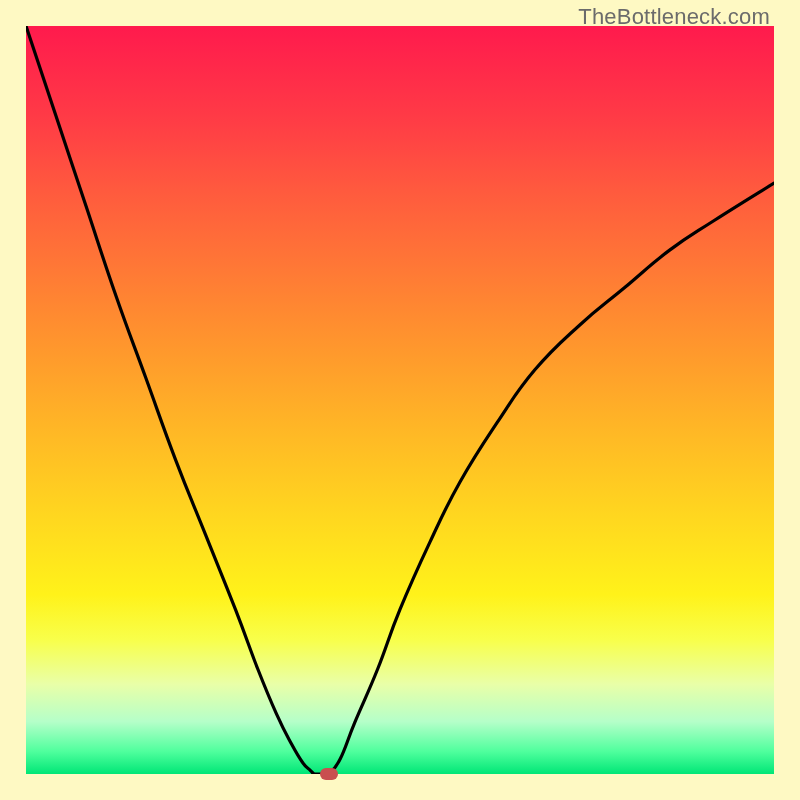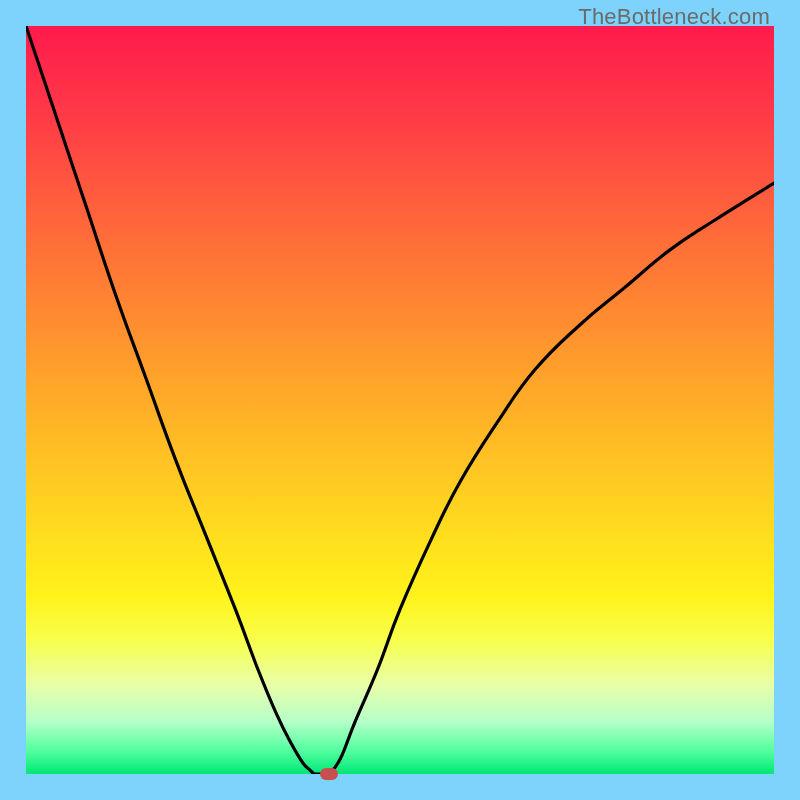--- a/index.html
+++ b/index.html
@@ -8,21 +8,21 @@
     width: 800px;
     height: 800px;
     overflow: hidden;
     background: #000;
     font-family: Arial, Helvetica, sans-serif;
   }
   .frame {
     position: relative;
     width: 800px;
     height: 800px;
-    background: #7dd3fc;
+    background: #fef9c3;
   }
   .plot-area {
     position: absolute;
     left: 26px;
     top: 26px;
     width: 748px;
     height: 748px;
     
     background: linear-gradient(
       to bottom,

